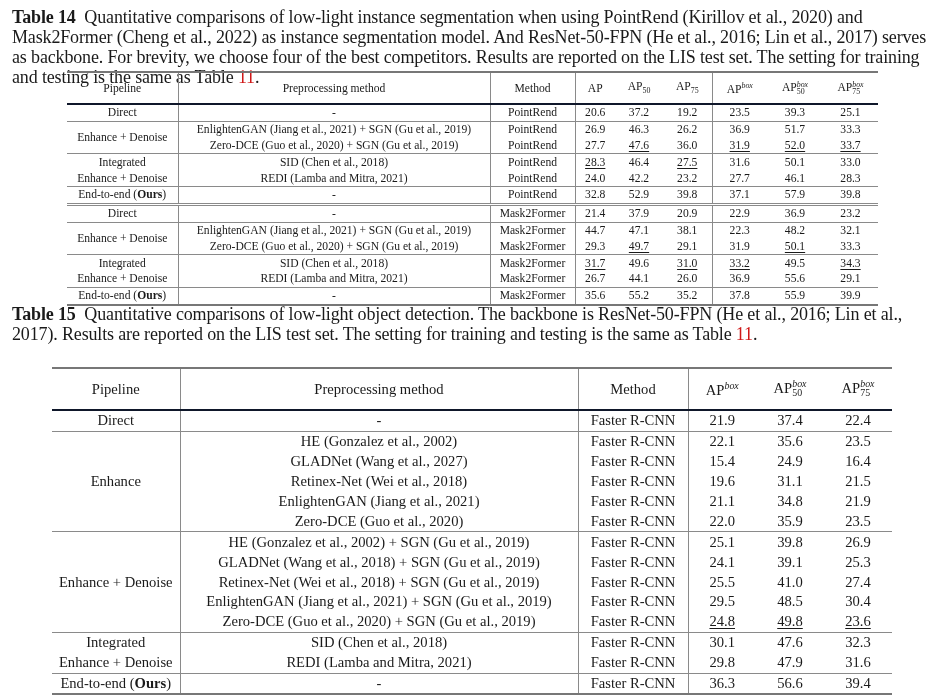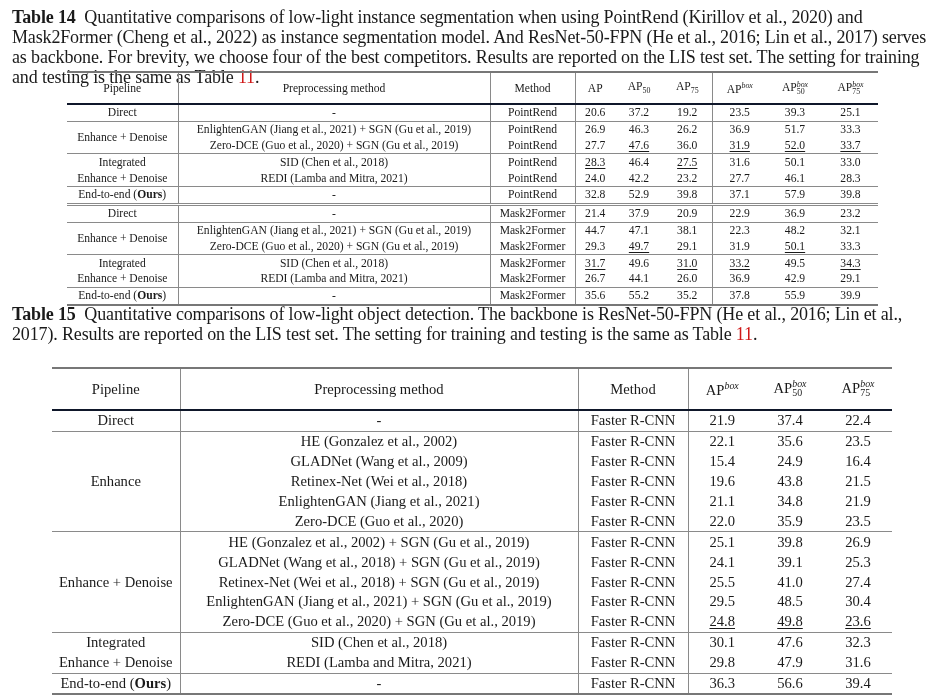--- a/index.html
+++ b/index.html
@@ -172,21 +172,21 @@
         <td class="ul">34.3</td>
   </tr>
   <tr>
     <td>Enhance + Denoise</td>
     <td class="vl">REDI (Lamba and Mitra, 2021)</td>
     <td class="vl">Mask2Former</td>
     <td class="vl">26.7</td>
         <td>44.1</td>
         <td>26.0</td>
     <td class="vl">36.9</td>
-        <td>42.9</td>
+        <td>55.6</td>
         <td>29.1</td>
   </tr>
   <tr class="sep bold">
     <td style="font-weight:normal"><span>End-to-end (</span><b>Ours</b><span>)</span></td>
     <td class="vl" style="font-weight:normal">-</td>
     <td class="vl" style="font-weight:normal">Mask2Former</td>
     <td class="vl">35.6</td>
         <td>55.2</td>
         <td>35.2</td>
     <td class="vl">37.8</td>
@@ -229,31 +229,31 @@
   </tr>
   <tr class="sep">
     <td rowspan="5">Enhance</td>
     <td class="vl">HE (Gonzalez et al., 2002)</td>
         <td class="vl">Faster R-CNN</td>
     <td class="vl">22.1</td>
         <td>35.6</td>
         <td>23.5</td>
   </tr>
   <tr>
-    <td class="vl">GLADNet (Wang et al., 2009)</td>
+    <td class="vl">GLADNet (Wang et al., 2027)</td>
         <td class="vl">Faster R-CNN</td>
     <td class="vl">15.4</td>
         <td>24.9</td>
         <td>16.4</td>
   </tr>
   <tr>
     <td class="vl">Retinex-Net (Wei et al., 2018)</td>
         <td class="vl">Faster R-CNN</td>
     <td class="vl">19.6</td>
-        <td>43.8</td>
+        <td>31.1</td>
         <td>21.5</td>
   </tr>
   <tr>
     <td class="vl">EnlightenGAN (Jiang et al., 2021)</td>
         <td class="vl">Faster R-CNN</td>
     <td class="vl">21.1</td>
         <td>34.8</td>
         <td>21.9</td>
   </tr>
   <tr>

